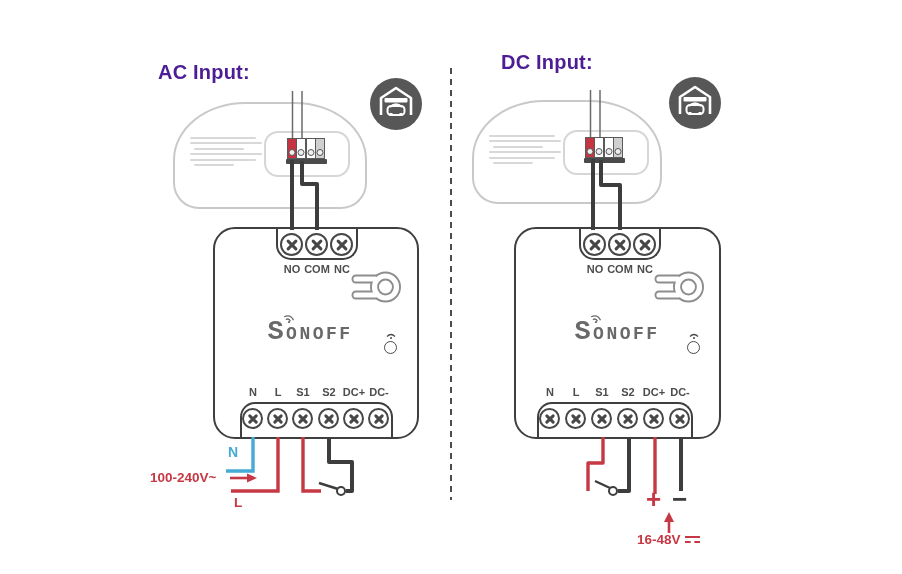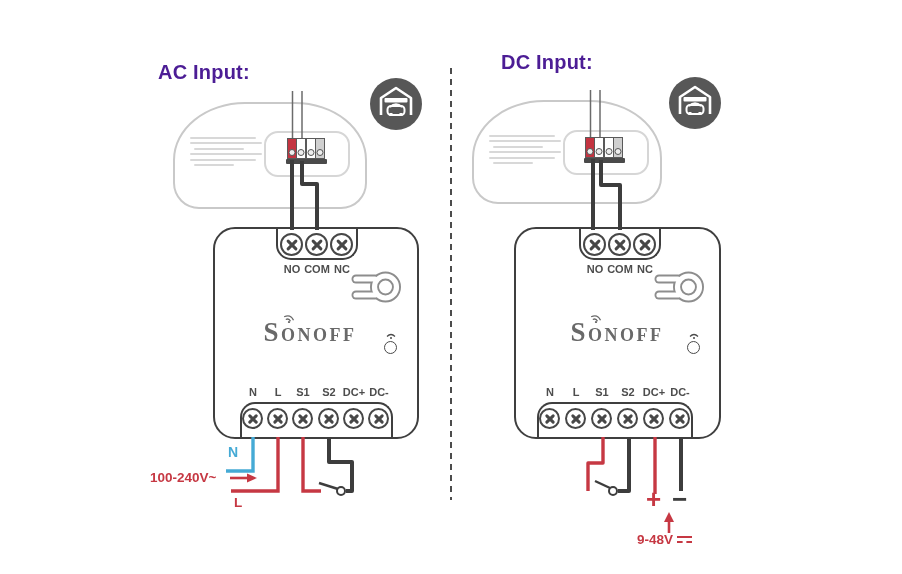--- a/index.html
+++ b/index.html
@@ -31,21 +31,21 @@
   .screw-lg{width:23px;height:23px;}
   .screw-sm{width:21px;height:21px;}
   .screw::before,.screw::after{content:"";position:absolute;left:50%;top:50%;width:3px;background:#474747;border-radius:2px;}
   .screw-lg::before,.screw-lg::after{height:14px;}
   .screw-sm::before,.screw-sm::after{height:12px;}
   .screw::before{transform:translate(-50%,-50%) rotate(45deg);}
   .screw::after{transform:translate(-50%,-50%) rotate(-45deg);}
   .tlabel{position:absolute;font-size:11px;color:#4d4d4d;transform:translateX(-50%);white-space:nowrap;font-weight:600;}
 
   .logo{position:absolute;width:120px;text-align:center;color:#696969;font-weight:700;
-        font-family:Liberation Serif, serif;font-size:18px;letter-spacing:2.5px;line-height:30px;}
+        font-family:Liberation Mono, monospace;font-size:18px;letter-spacing:2.5px;line-height:30px;}
   .logo::first-letter{font-size:27px;}
   .btn-circle{position:absolute;width:13px;height:13px;border:1.5px solid #4a4a4a;border-radius:50%;background:#fff;box-sizing:border-box;}
 
   .ann{position:absolute;white-space:nowrap;}
   .ann-red{color:#c63843;font-size:13.5px;font-weight:600;}
   .ann-blue{color:#45aad5;font-size:14px;font-weight:600;}
   .ann-sign{font-size:26px;font-weight:700;line-height:20px;}
   .dc-sym{position:relative;display:inline-block;width:15px;height:11px;margin-left:4px;vertical-align:-1px;}
   .dc-sym::before{content:"";position:absolute;left:0;right:0;top:2px;height:2px;background:#c63843;}
   .dc-sym::after{content:"";position:absolute;left:0;right:0;top:7px;border-top:2px dashed #c63843;}
@@ -225,21 +225,21 @@
   <div class="tlabel" style="left:550px;top:386px;">N</div>
   <div class="tlabel" style="left:576px;top:386px;">L</div>
   <div class="tlabel" style="left:602px;top:386px;">S1</div>
   <div class="tlabel" style="left:628px;top:386px;">S2</div>
   <div class="tlabel" style="left:654px;top:386px;">DC+</div>
   <div class="tlabel" style="left:680px;top:386px;">DC-</div>
 
   <div class="ann ann-red ann-sign" style="left:646px;top:489px;">+</div>
   <div class="ann ann-sign" style="left:672px;top:489px;color:#3d3d3d;">−</div>
   <div class="ann ann-red" style="left:637px;top:532px;">
-    <span>9-48V</span><span class="dc-sym"></span>
+    <span>16-48V</span><span class="dc-sym"></span>
   </div>
 
   <svg class="abs" style="left:0;top:0;pointer-events:none;" width="902" height="574" viewBox="0 0 902 574">
 
     <line x1="451" y1="68" x2="451" y2="500" stroke="#4c4c4c" stroke-width="2" stroke-dasharray="6 5"></line>
 
     <g fill="none" stroke="#6b6b6b" stroke-width="1.5">
       <path d="M292.5,91 V138"></path>
       <path d="M302,91 V138"></path>
     </g>

